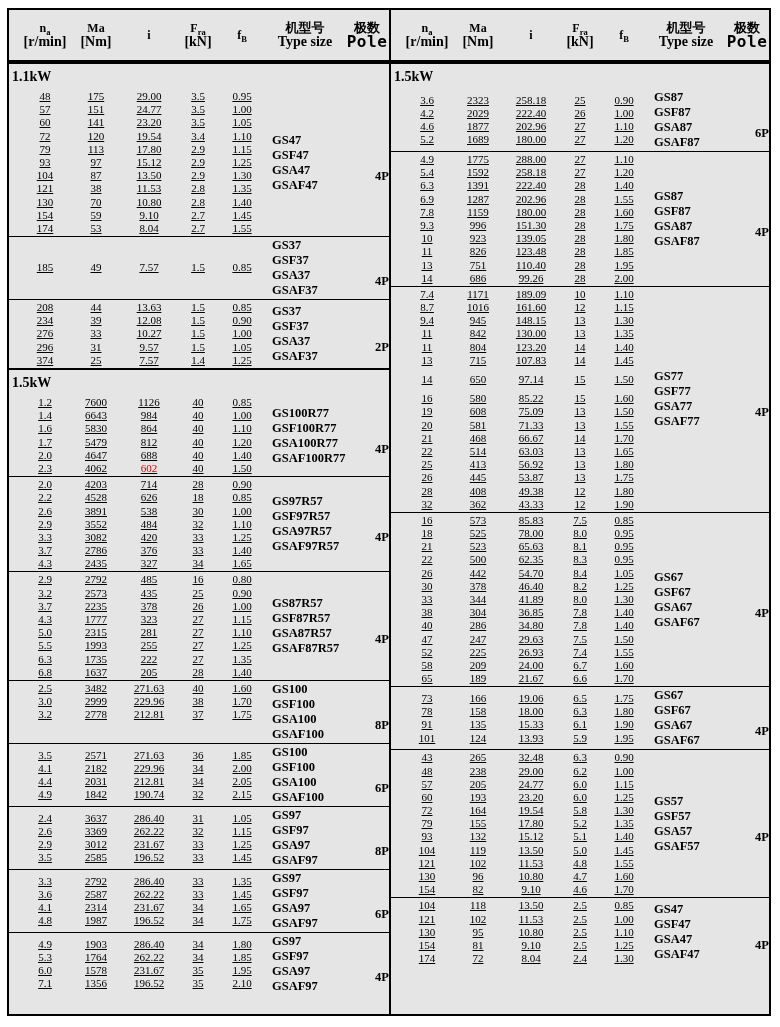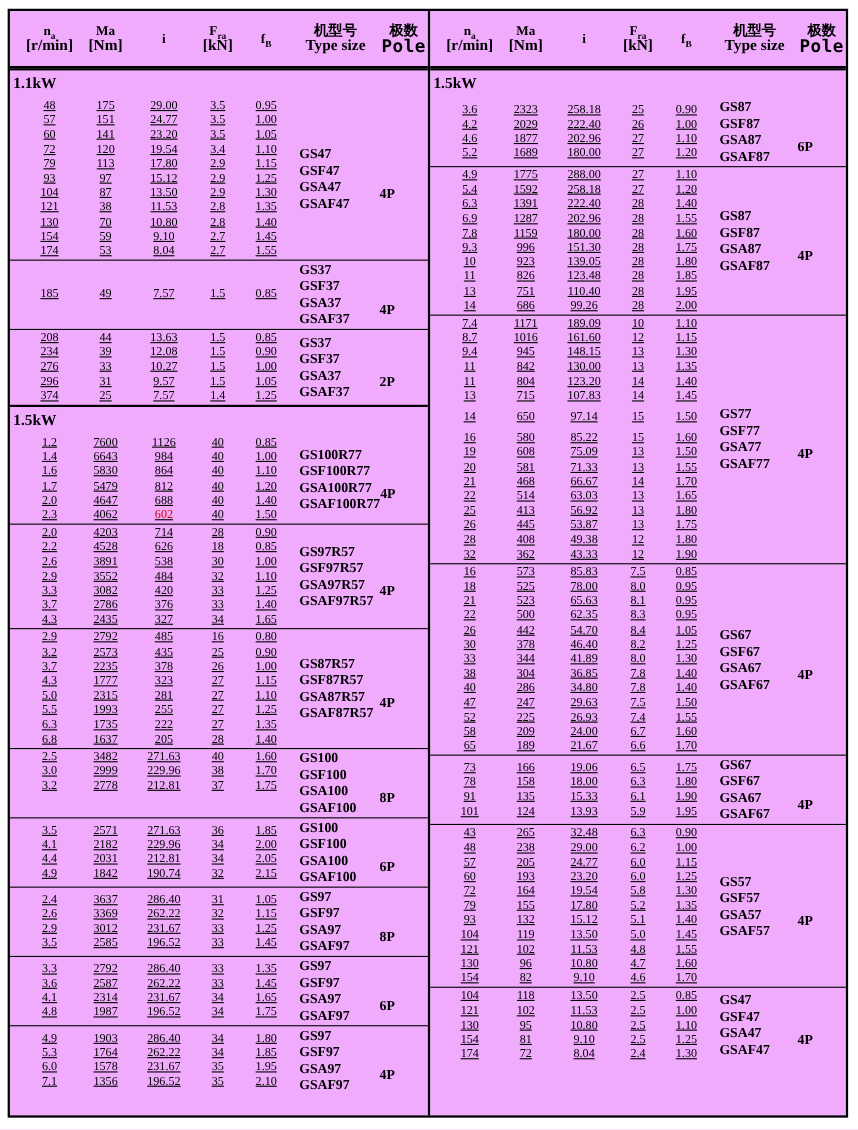--- a/index.html
+++ b/index.html
@@ -10,21 +10,21 @@
     color:#000;
     position:relative;
     overflow:hidden;
   }
   .table-frame{
     position:absolute;left:7px;top:8px;
     width:764px;height:1008px;
     border:2.5px solid #000;
     box-sizing:border-box;
     display:flex;
-    background:#f0abfc;
+    background:#e5e5e5;
   }
   .half{
     width:50%;
     display:flex;flex-direction:column;
     overflow:hidden;
     box-sizing:border-box;
   }
   .half.right{border-left:2.5px solid #000;}
   
   .header-row{
@@ -71,21 +71,21 @@
   .group.align-top .rows{align-self:flex-start;}
   .row{display:flex;height:13.2px;line-height:13.2px;font-size:11px;}
   .row.sp{margin-top:6px;}
   .cell{display:inline-block;text-align:center;}
   .types{
     flex:1;padding-left:7px;
     display:flex;flex-direction:column;
     font-weight:bold;font-size:12.5px;line-height:15px;
   }
   .pole{
-    width:44px;text-align:left;
+    width:44px;text-align:right;
     font-weight:bold;font-size:12.5px;margin-top:27px;
   }
   .red{color:#d40000;}
 </style>
 </head>
 <body>
 
 <div class="table-frame">
   <div class="half" id="half-0">
       <div class="header-row">

